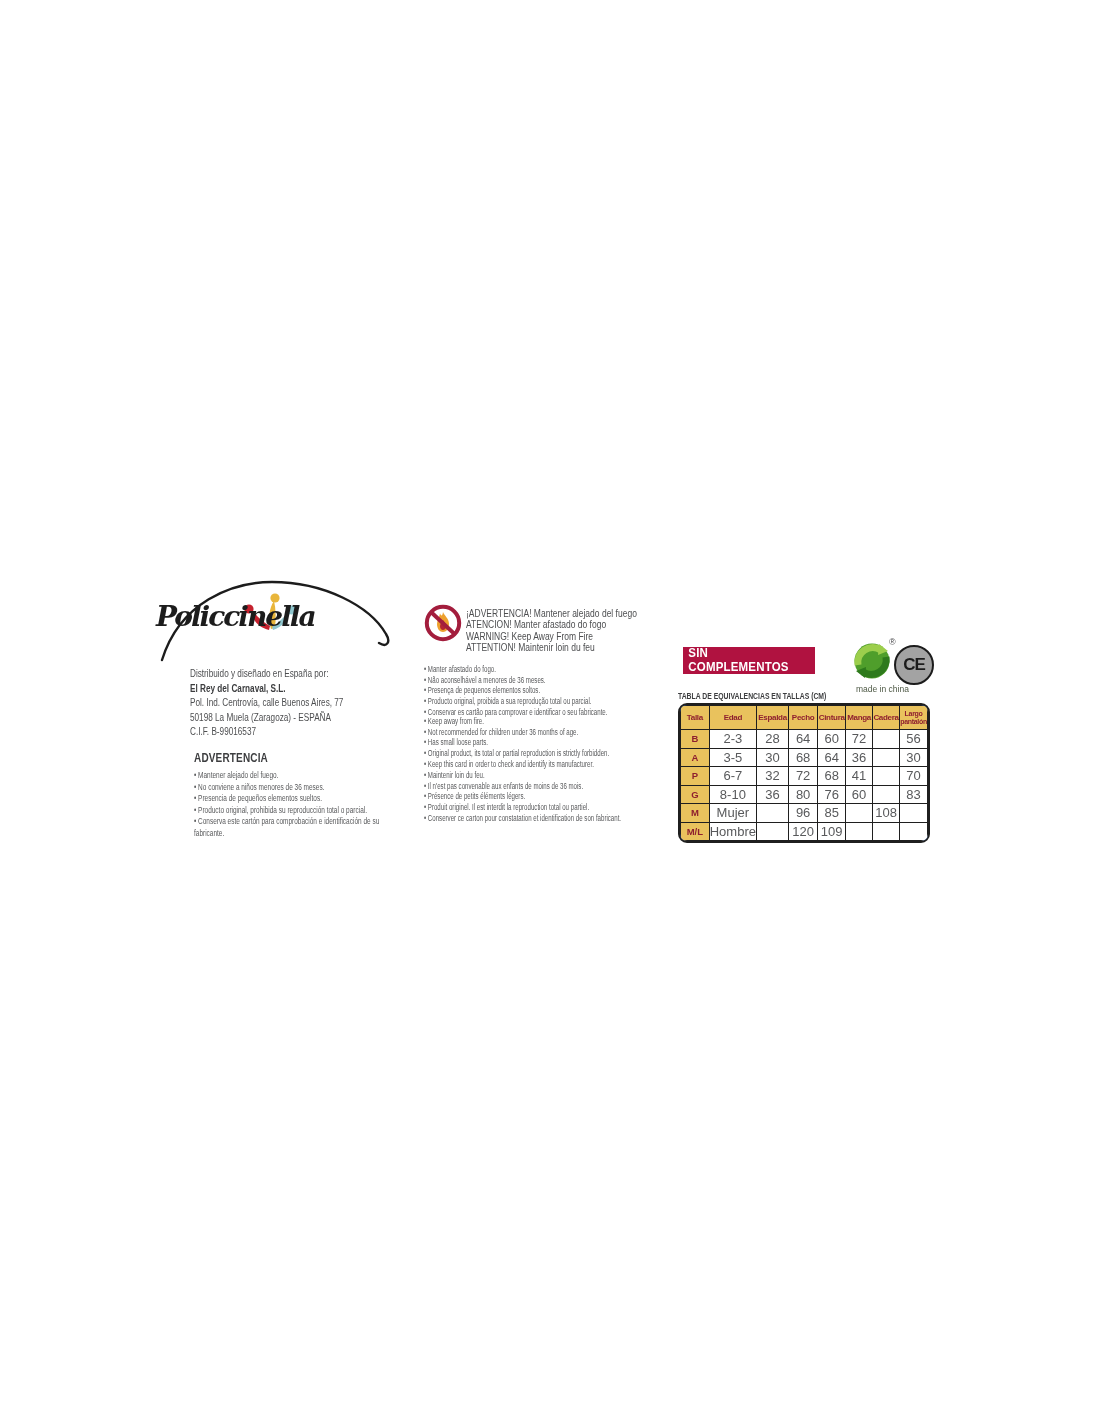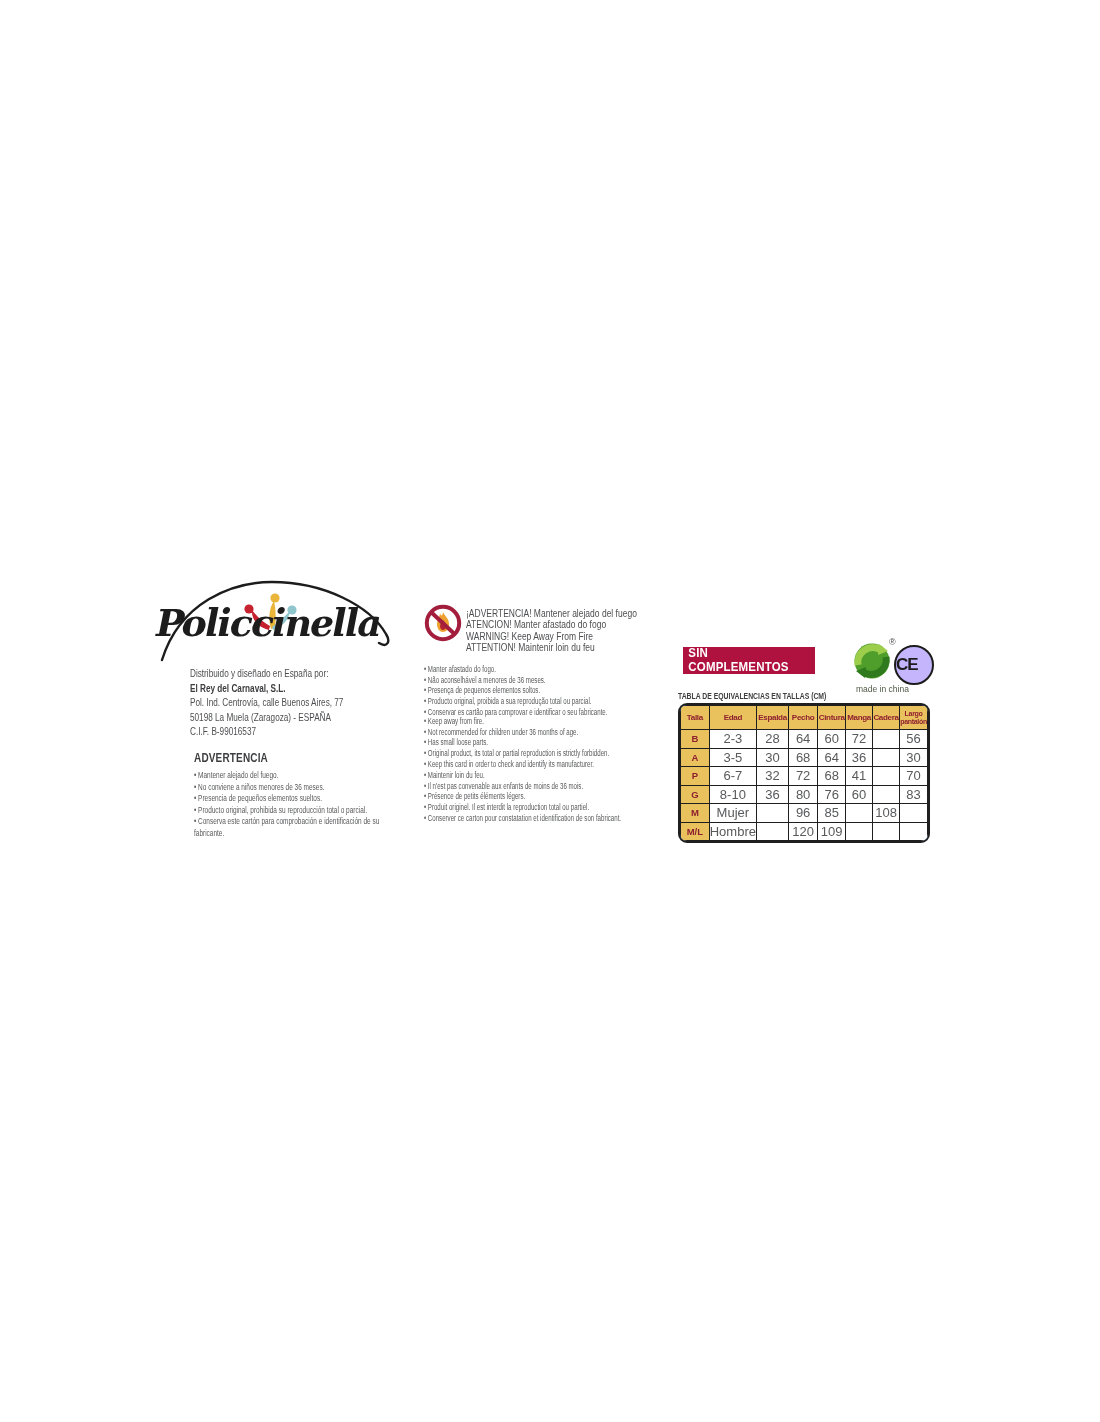--- a/index.html
+++ b/index.html
@@ -5,21 +5,21 @@
   html,body{margin:0;padding:0;background:#ffffff;}
   .page{position:relative;width:1100px;height:1422px;background:#ffffff;overflow:hidden;
         font-family:"Liberation Sans",sans-serif;color:#58595b;}
   .abs{position:absolute;}
 
   
   .logo{left:156px;top:576px;width:244px;height:96px;}
   .logo svg{position:absolute;left:0;top:0;}
   .brand{position:absolute;left:0px;top:24px;width:244px;
          font-family:"DejaVu Serif",serif;font-style:italic;font-weight:bold;
-         font-size:38px;color:#1c1c1c;letter-spacing:-2px;}
+         font-size:28px;color:#1c1c1c;letter-spacing:-2px;}
 
   
   .address{left:190px;top:666px;font-size:10.5px;line-height:14.6px;color:#4d4e50;
            transform:scaleX(0.78);transform-origin:left top;white-space:nowrap;}
   .address .co{font-weight:bold;color:#3c3d3f;}
   .adv-head{left:194px;top:751px;font-weight:bold;font-size:12.5px;color:#3c3d3f;
             letter-spacing:0.2px;transform:scaleX(0.8);transform-origin:left top;}
   .adv-list{left:194px;top:770px;width:292px;font-size:9px;line-height:11.6px;
             transform:scaleX(0.72);transform-origin:left top;}
   .adv-list .b{white-space:nowrap;}
@@ -38,21 +38,21 @@
   .w-fr{left:424px;top:770px;}
 
   
   .banner{left:683px;top:647px;width:132px;height:27px;background:#b01240;
           display:flex;align-items:flex-end;justify-content:center;}
   .banner span{color:#ffffff;font-weight:bold;font-size:12.5px;letter-spacing:0.2px;
                transform:scaleX(0.92);}
   .greendot{left:852px;top:641px;width:40px;height:40px;}
   .regmark{left:889px;top:637px;font-size:9px;color:#4d4e50;}
   .ce{left:894px;top:645px;width:36px;height:36px;border:2.2px solid #1c1c1c;border-radius:50%;
-      display:flex;align-items:center;justify-content:flex-start;background:#c4b5fd;}
+      display:flex;align-items:center;justify-content:center;background:#a3a3a3;}
   .ce span{font-weight:bold;font-size:17px;letter-spacing:-1px;color:#1c1c1c;
            font-family:"Liberation Sans",sans-serif;}
   .madein{left:856px;top:684px;width:80px;text-align:left;font-size:8.5px;color:#4f5a46;}
 
   .tbl-title{left:678px;top:690px;font-weight:bold;font-size:9.5px;color:#3c3d3f;
              transform:scaleX(0.72);transform-origin:left top;white-space:nowrap;}
   .tbl-wrap{left:678px;top:703px;width:248px;border:2px solid #1f1f1f;border-radius:9px;
             overflow:hidden;background:#3b82f6;}
   table.sizes{border-collapse:collapse;width:100%;}
   table.sizes th,table.sizes td{border:1.6px solid #1f1f1f;text-align:center;padding:0;}

